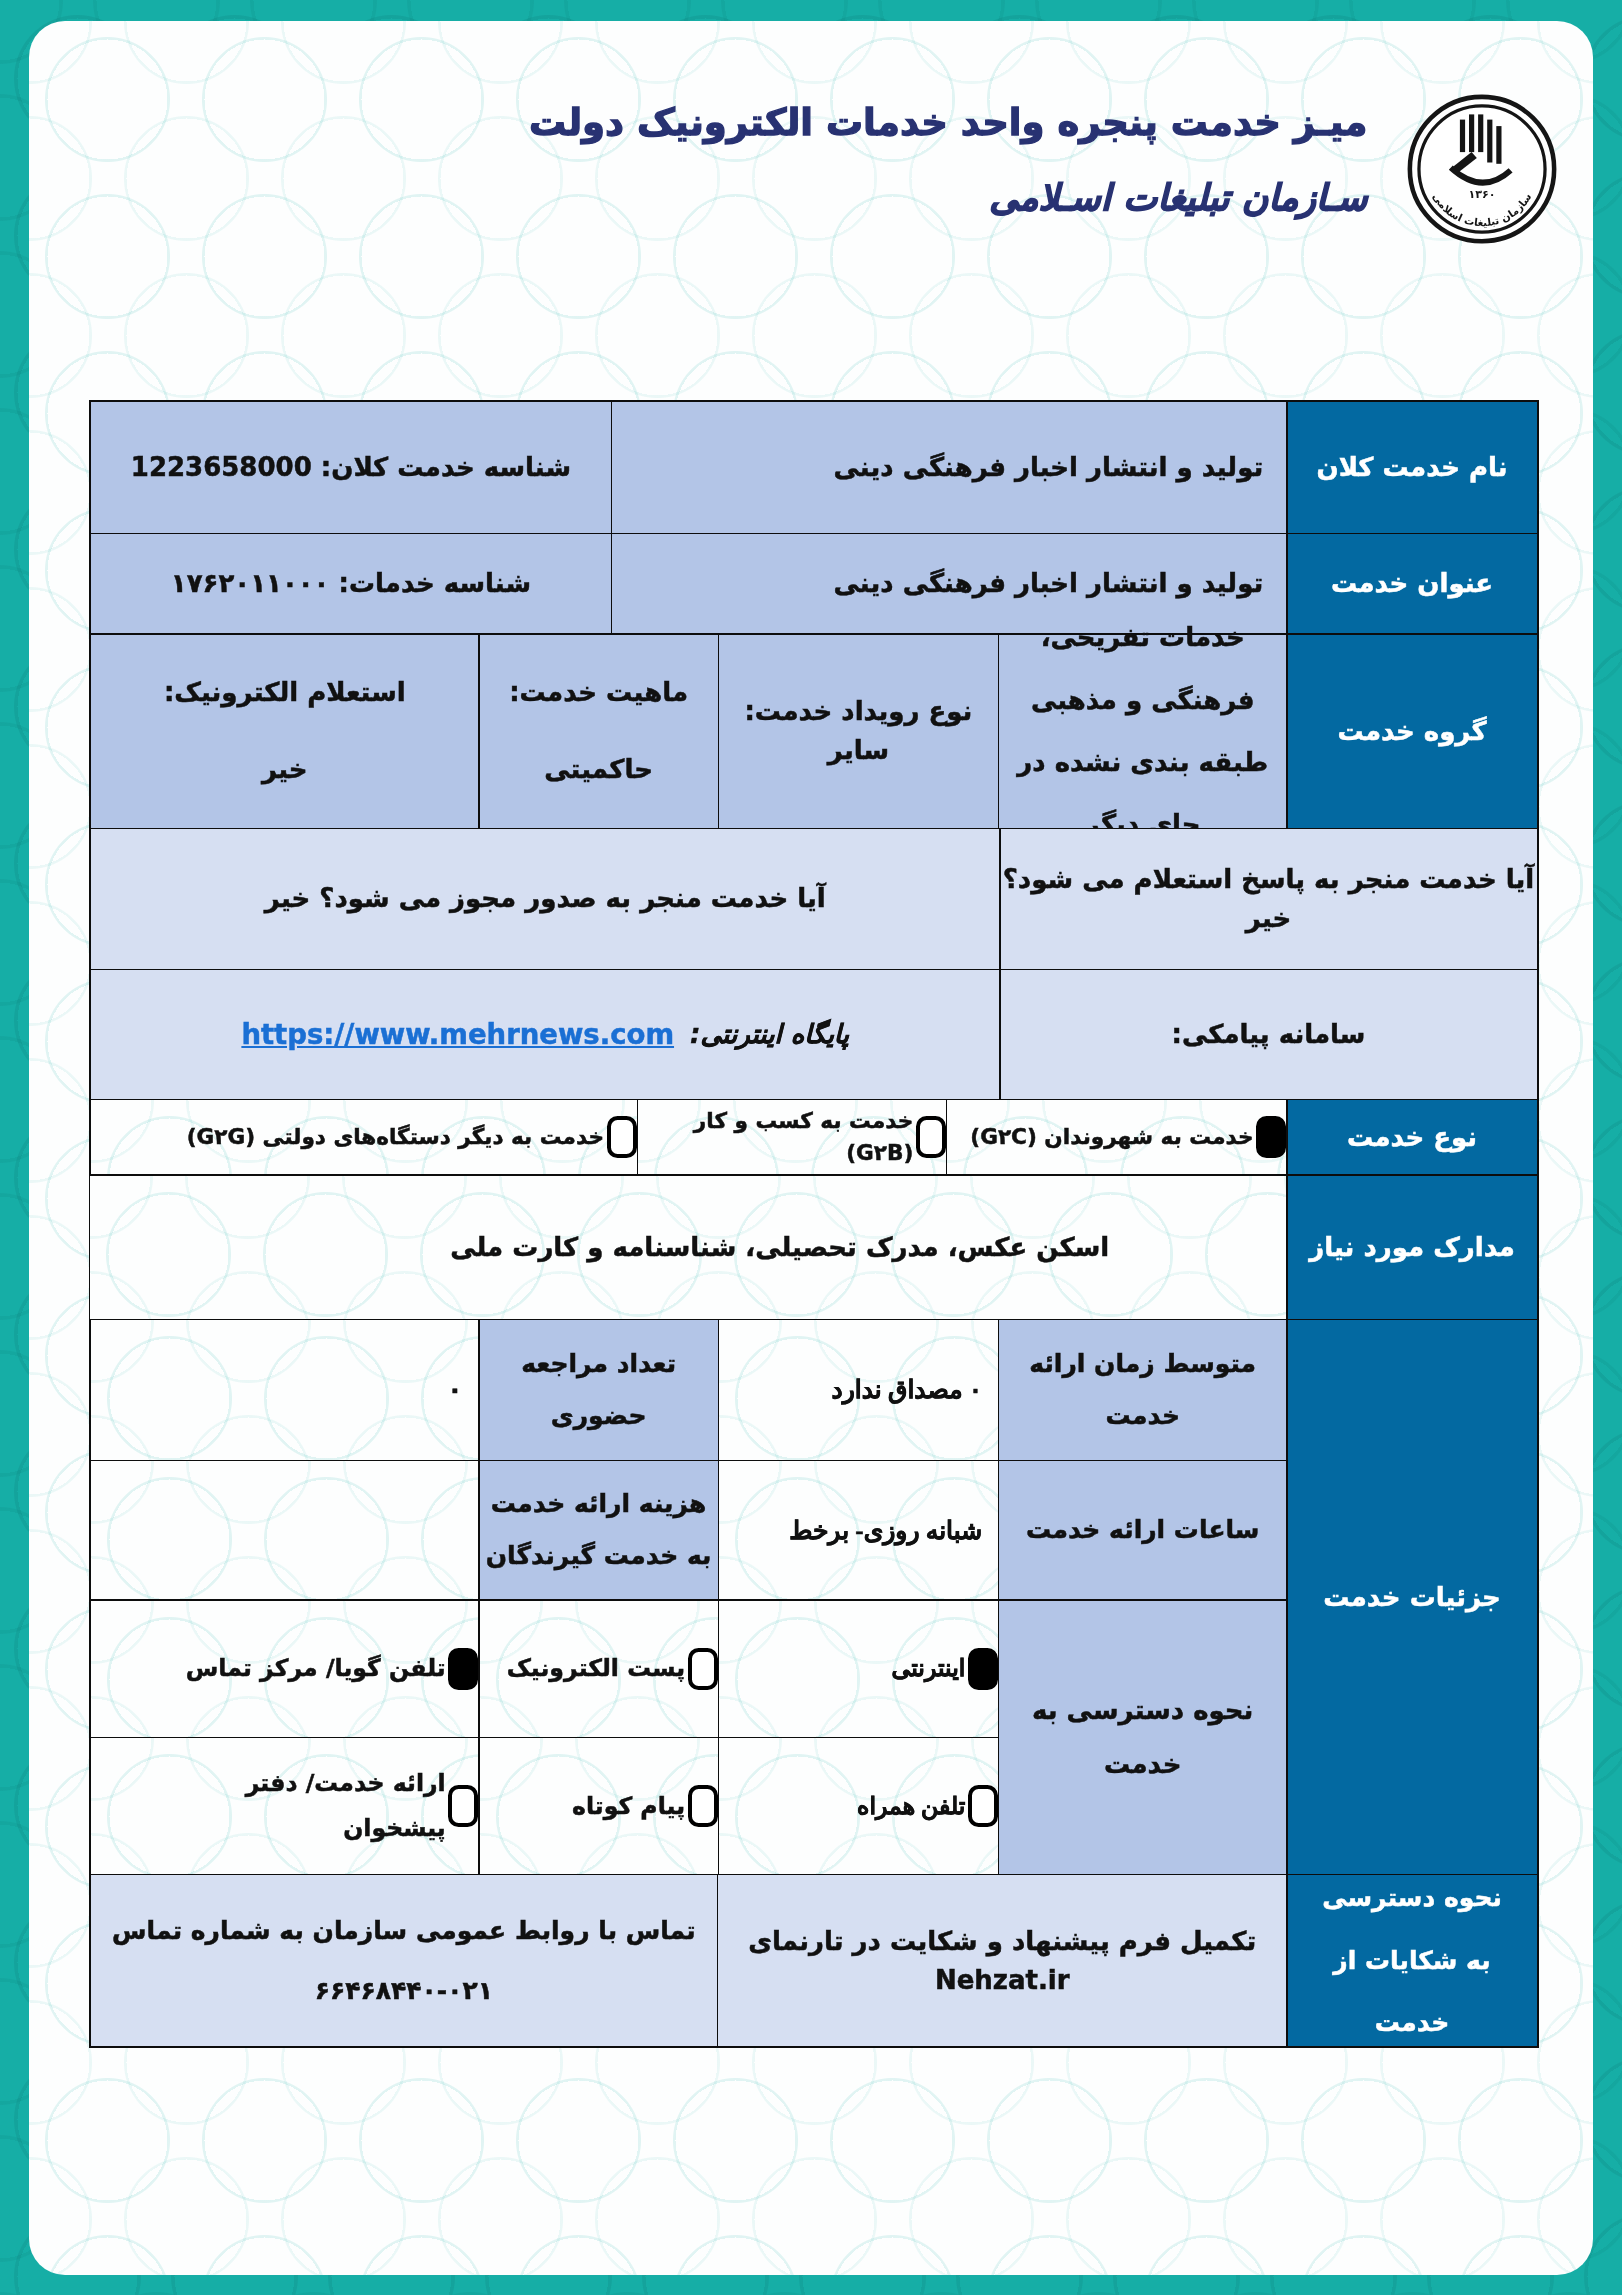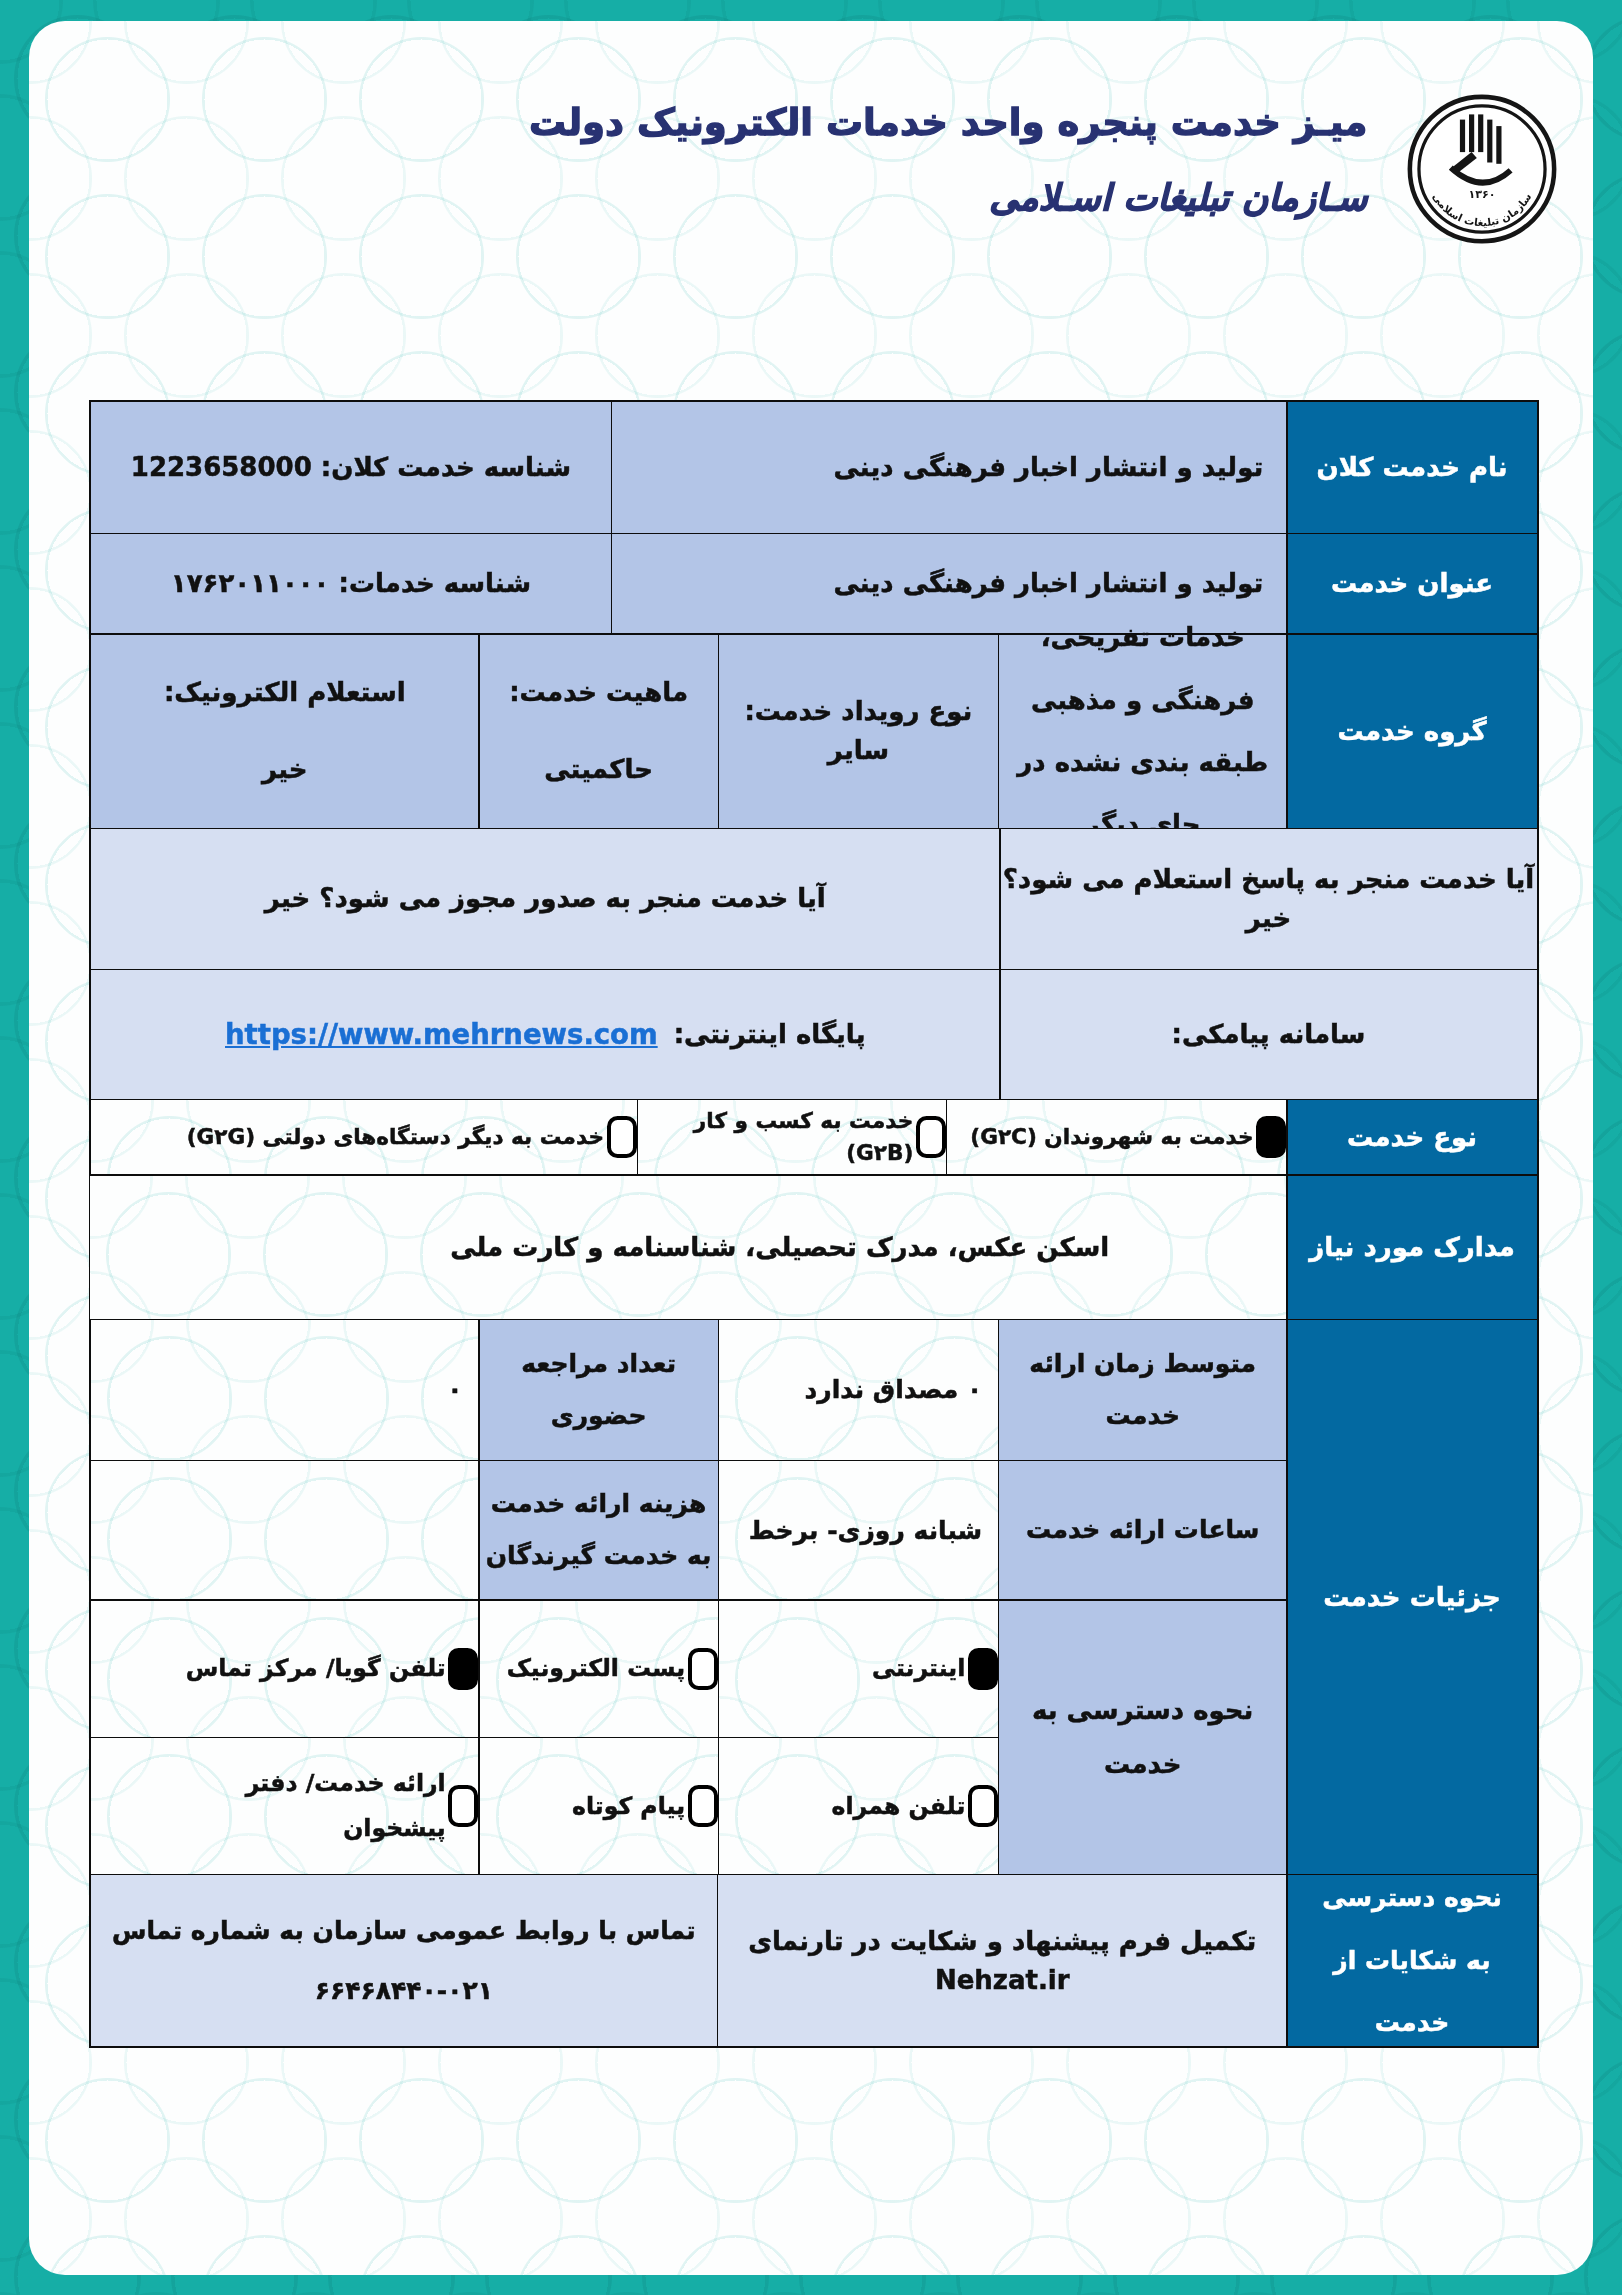--- a/index.html
+++ b/index.html
@@ -50,26 +50,26 @@
   .al-start{justify-content:flex-start;text-align:right;}
   .pad35{padding-right:23px;padding-left:13px;}
   .pad270{padding-right:177px;}
   .vpair{flex-direction:column;row-gap:38px;}
   .cb{flex:none;width:30px;height:42px;border:4.6px solid #000;border-radius:10.5px;background:#fff;box-sizing:border-box;}
   .cb.checked{background:#000;}
   .opt{justify-content:flex-start;text-align:right;gap:2.6px;padding-left:3.9px;}
   .opt .lbl{font-size:21.6px;}
   .opt2 .lbl{font-size:23.6px;max-width:308px;line-height:1.9;}
   .link{color:#1a6fd4;-webkit-text-stroke:0.5px #1a6fd4;text-decoration:underline;font-size:27.5px;}
-  .weblabel{margin-left:16px;}
+  .weblabel{margin-left:16px;font-style:italic;}
   .valcell{justify-content:flex-start;text-align:right;padding-right:15.7px;font-size:25px;}
   .dlbl{font-size:25px;line-height:2.1;padding:0 5.2px;}
   .d-hdr{grid-column:1;grid-row:1/5;}
   .d-r1{grid-row:1;}.d-r2{grid-row:2;}.d-r3{grid-row:3;}.d-r4{grid-row:4;}
-  .d-c2{grid-column:2;}.d-c3{grid-column:3;}.d-c4{grid-column:4;}.d-c5{grid-column:5;}
+  .d-c2{grid-column:2;}.d-c3{grid-column:3;font-family:Liberation Serif, serif;}.d-c4{grid-column:4;}.d-c5{grid-column:5;}
   .d-access{grid-column:2;grid-row:3/5;font-size:26px;}
   .catcell{line-height:2.4;padding:0 5.2px;font-size:26px;}
   .lasthdr{line-height:2.5;font-size:25px;padding:0 20px;}
   .phone{line-height:2.4;font-size:25px;}
   .online{font-size:26px;padding:0 10.5px;}
 </style>
 </head>
 <body dir="rtl">
 
 <div class="canvas">

